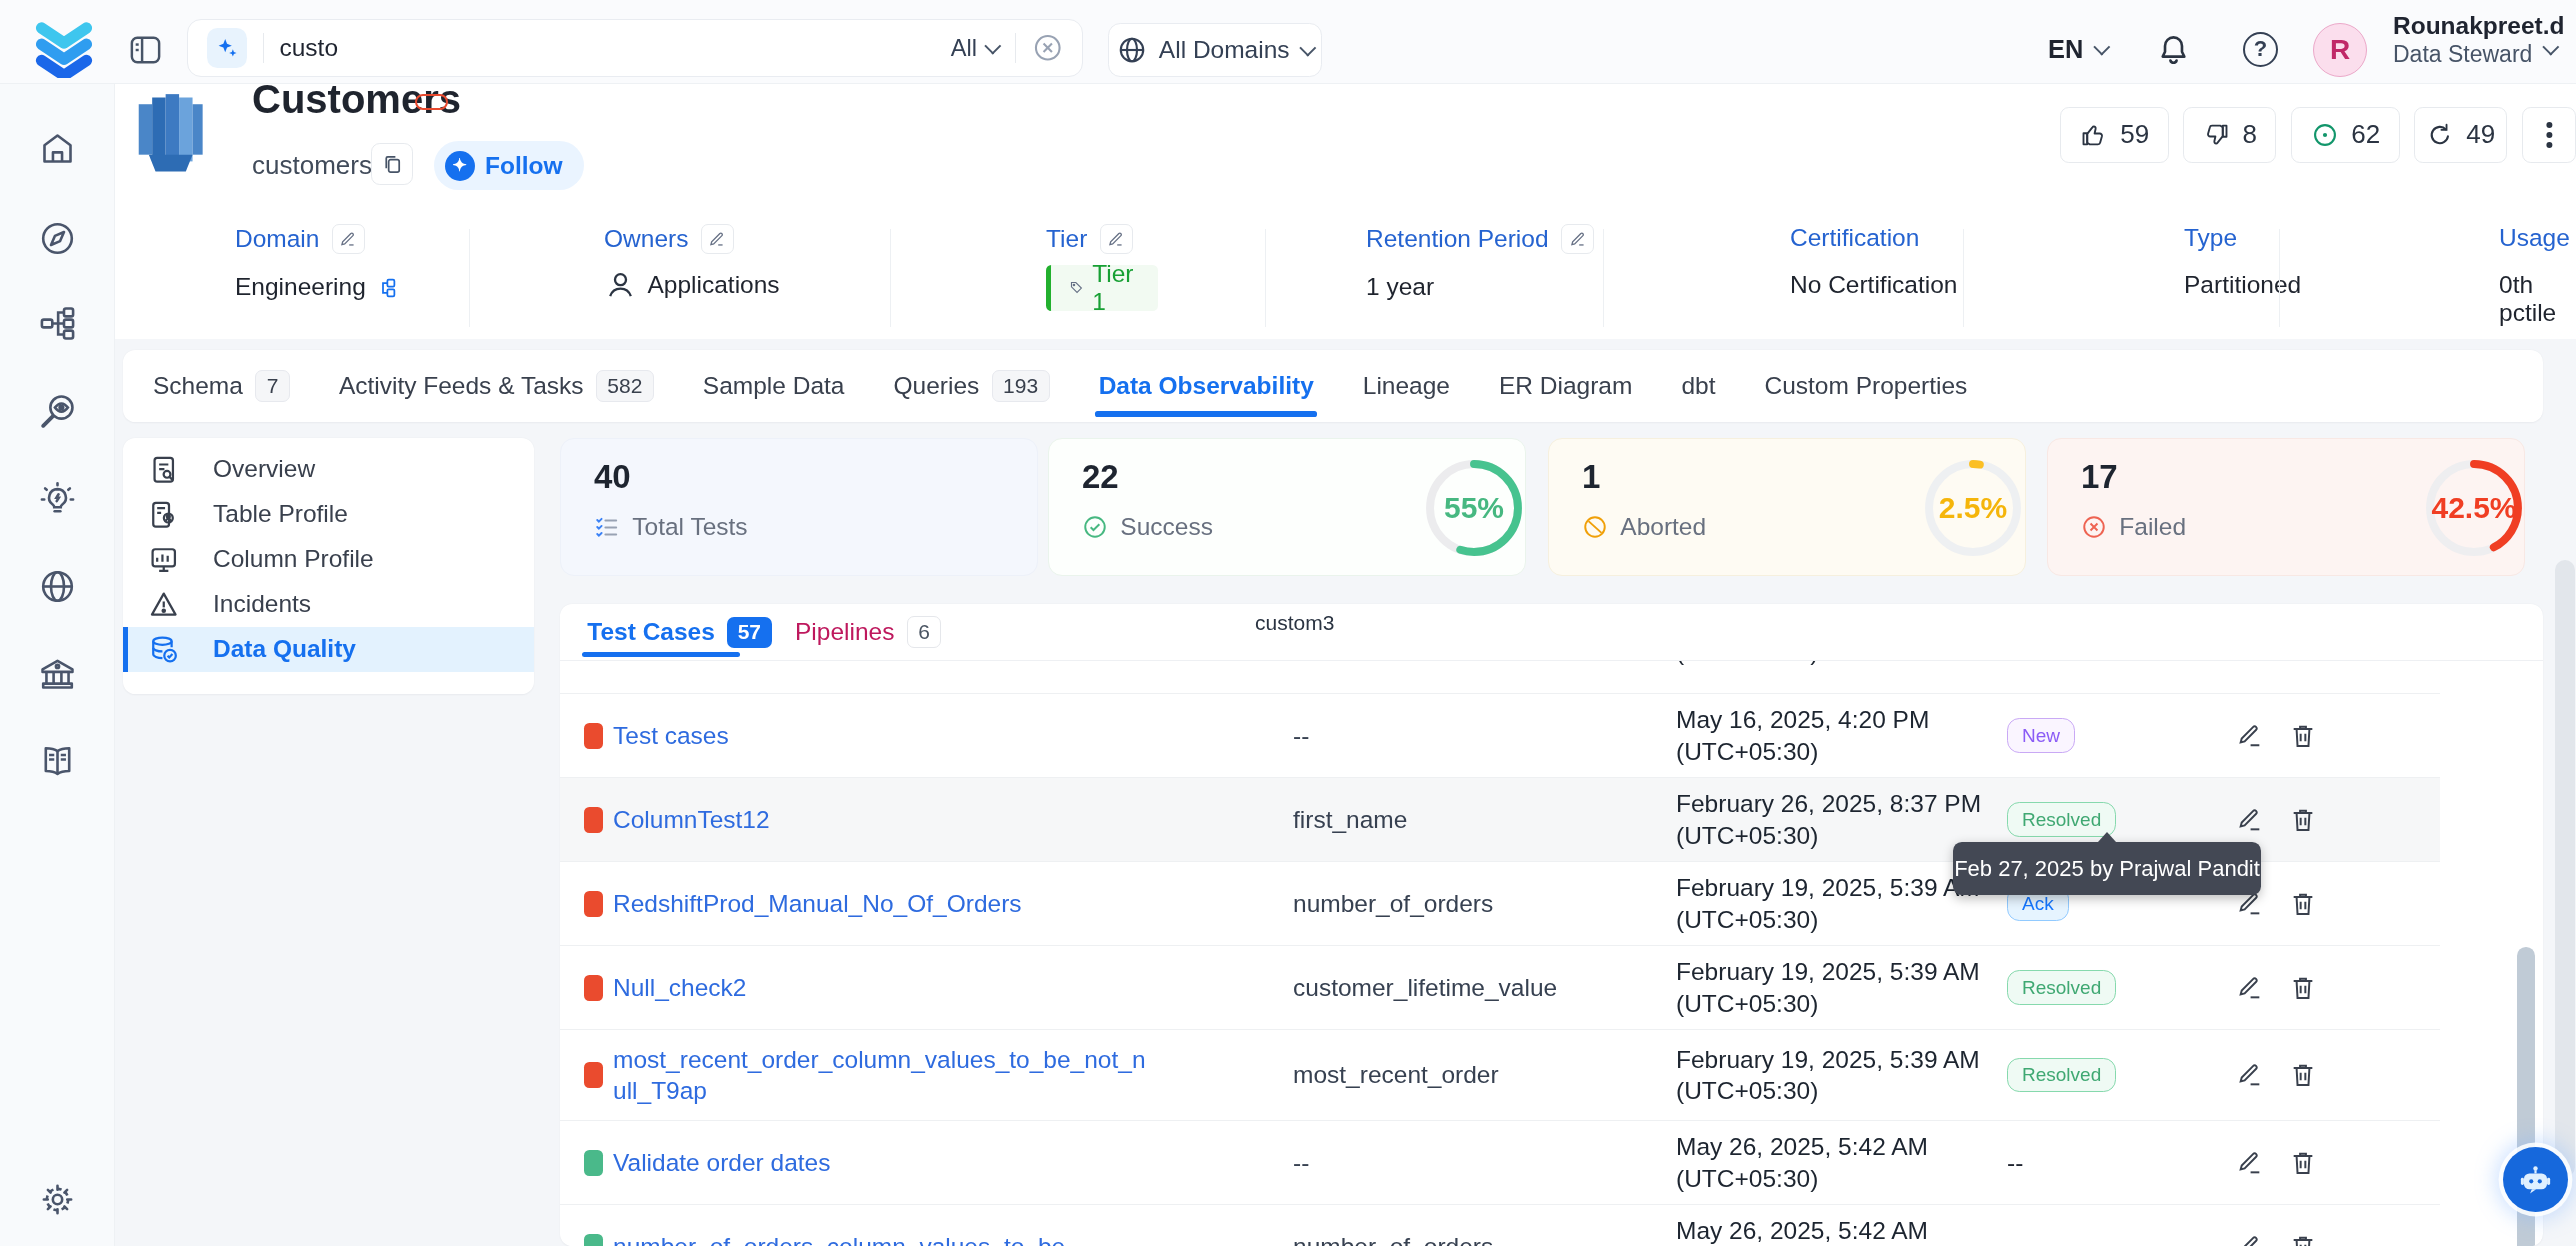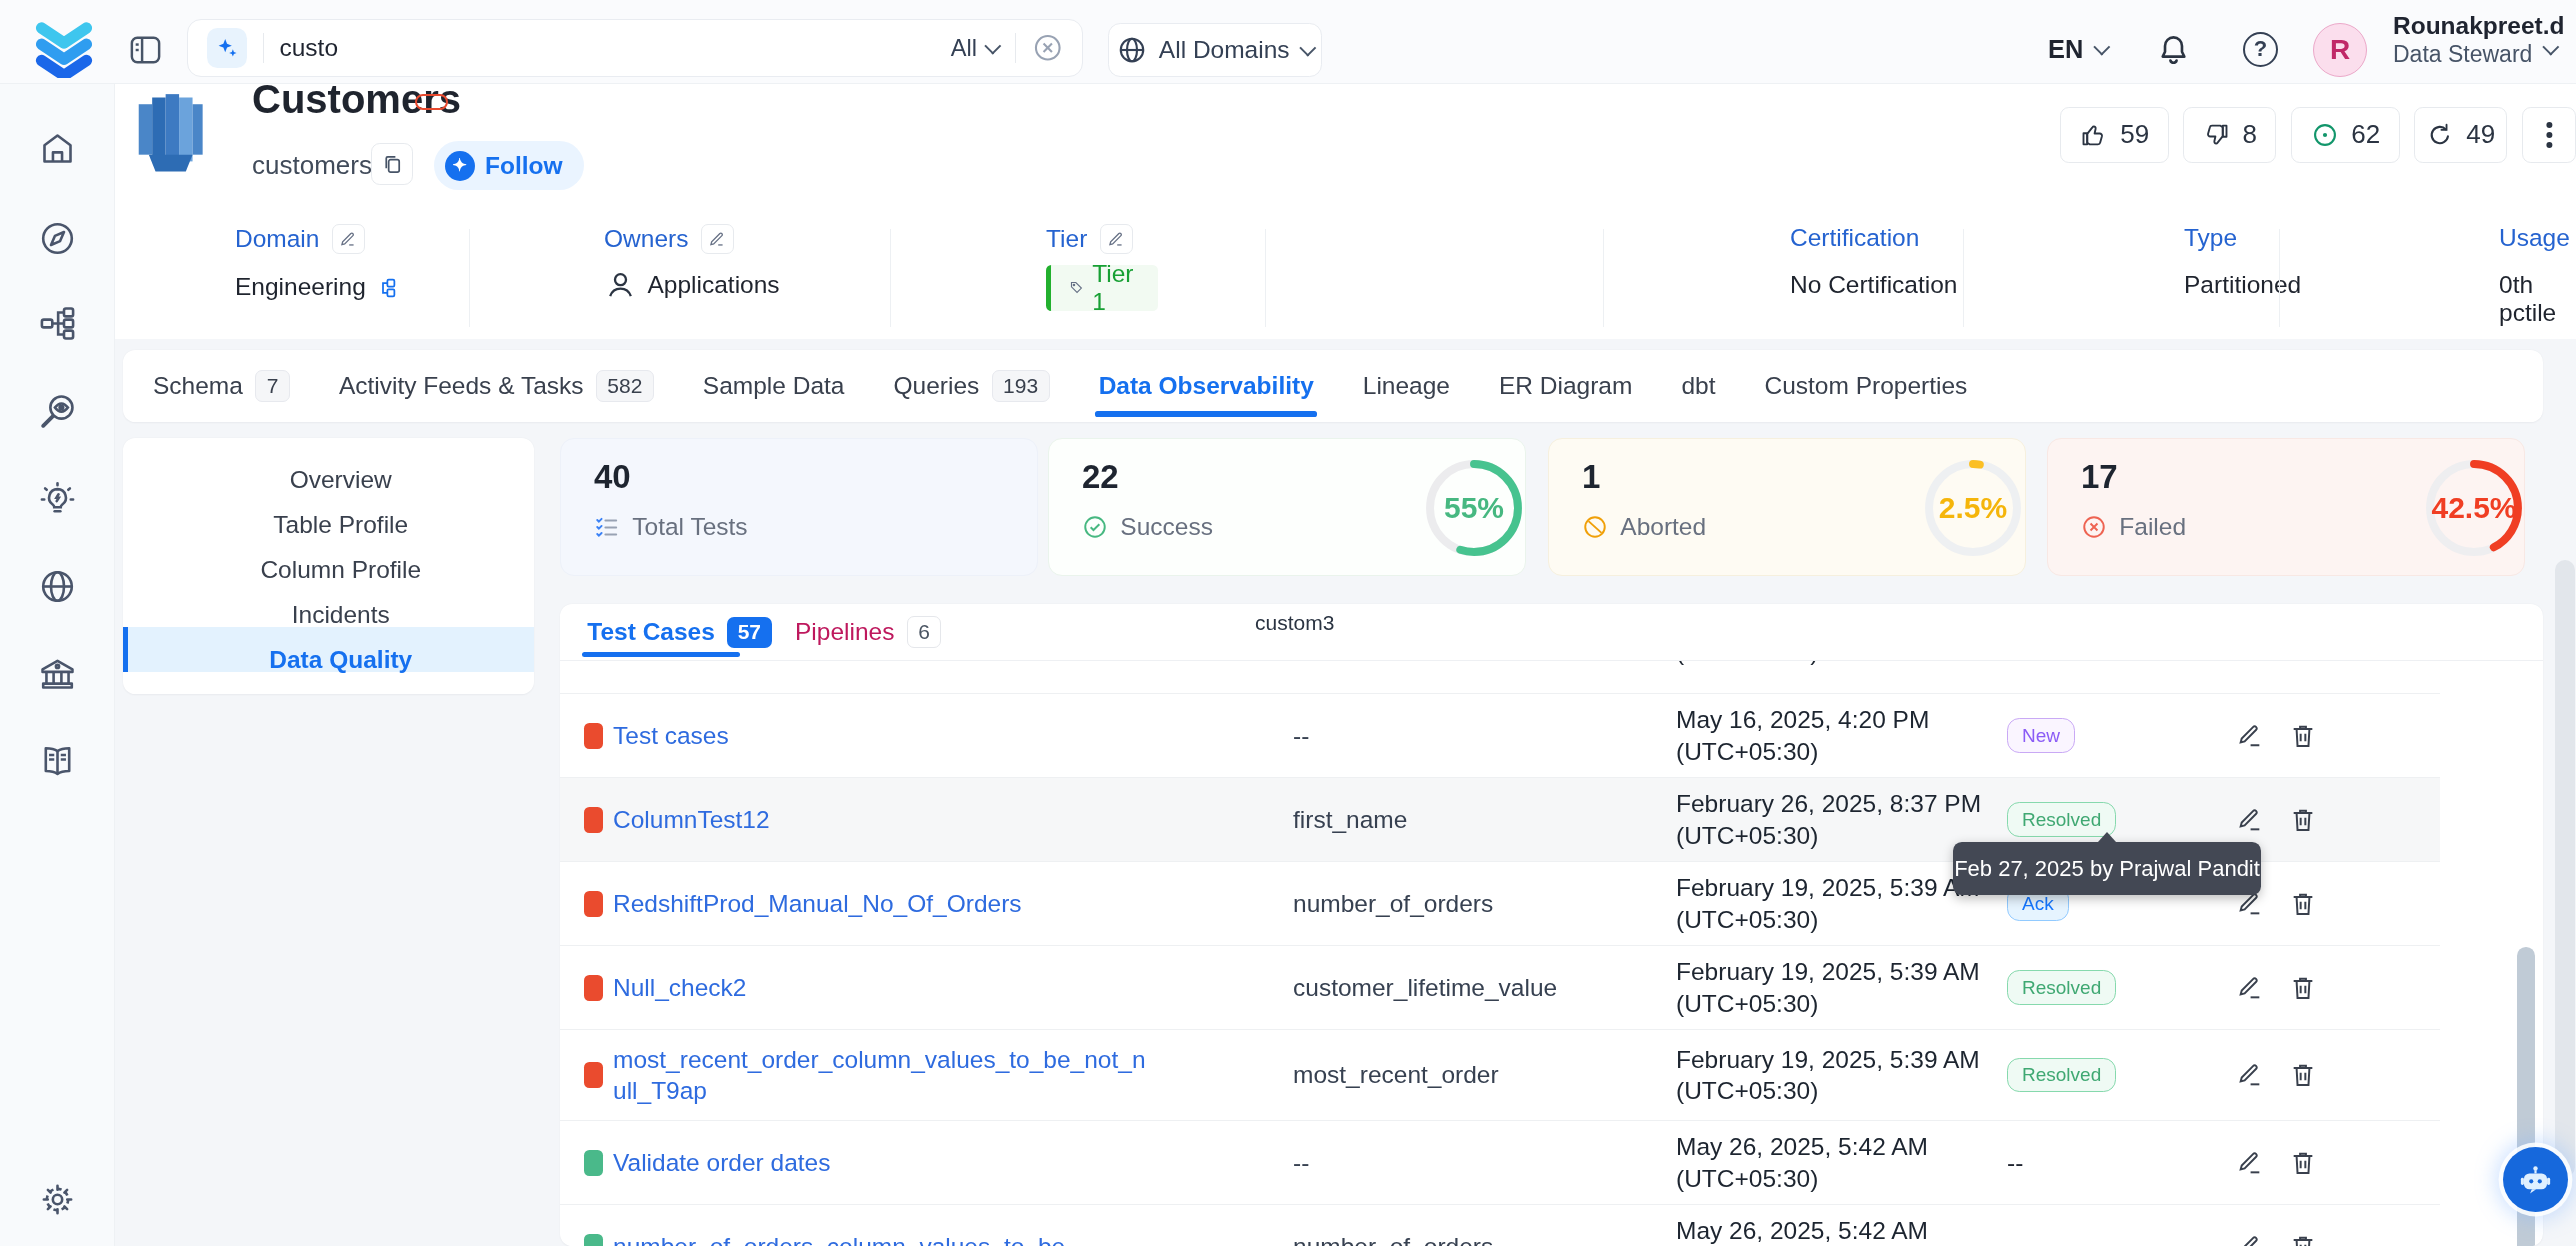--- a/index.html
+++ b/index.html
@@ -58,21 +58,21 @@
   .tabscard{left:123px;top:350px;width:2420px;height:72px;background:#fff;border-radius:12.3px;
             box-shadow:0 0.9px 1.8px rgba(16,24,40,.05);display:flex;align-items:center;padding:0 30px;gap:49px;box-sizing:border-box;}
   .mtab{font-size:24.5px;color:#39404d;display:flex;align-items:center;gap:12.3px;position:relative;height:100%;}
   .mtab.active{color:#1570ef;font-weight:700;}
   .mtab.active::after{content:"";position:absolute;left:-3.5px;right:-3.5px;bottom:5.3px;height:5.3px;border-radius:2.6px;background:#1570ef;}
   .cnt{background:#f5f6f8;border:0.9px solid #e7e9ee;border-radius:7px;font-size:21px;color:#39404d;padding:2.6px 10.5px;}
 
   
   .submenu{left:123px;top:438px;width:411px;height:256px;background:#fff;border-radius:12.3px;box-shadow:0 0.9px 1.8px rgba(16,24,40,.05);
            padding-top:8.8px;box-sizing:border-box;}
-  .sm-item{height:45px;display:flex;align-items:center;gap:19px;padding-left:24.5px;font-size:24.5px;color:#39404d;position:relative;flex-direction:column;}
+  .sm-item{height:45px;display:flex;align-items:center;gap:34px;padding-left:24.5px;font-size:24.5px;color:#39404d;position:relative;}
   .sm-item .smic{width:31.5px;height:31.5px;color:#39404d;}
   .sm-item.active{background:#e3f2fe;color:#1570ef;font-weight:700;}
   .sm-item.active::before{content:"";position:absolute;left:0;top:0;bottom:0;width:5.3px;background:#1570ef;}
   .sm-item.active .smic{color:#1570ef;}
 
   
   .scard{position:absolute;top:438px;width:478px;height:138px;border-radius:14px;box-sizing:border-box;border:0.9px solid transparent;}
   .scard .num{position:absolute;left:33px;top:19px;font-size:33px;font-weight:700;color:#1e2530;}
   .scard .lbl{position:absolute;left:33px;top:74px;display:flex;align-items:center;gap:12.3px;font-size:24.5px;color:#68707f;}
   .donut{position:absolute;top:18.4px;width:102px;height:102px;}
@@ -381,20 +381,34 @@
           </span>
       </div>
       <div class="tier-chip" style="margin-top:10.5px;width:112px;">
         <svg width="19" height="19" viewBox="0 0 24 24" fill="none" stroke="#667085" stroke-width="1.8">
             <path d="M4 11V4h7l9 9-7 7z"></path>
             <circle cx="8" cy="8" r="1.2" fill="#667085"></circle>
           </svg>
         <span>Tier 1</span>
       </div>
     </div>
+    <div class="abs" style="left:1252px;top:141px;">
+      <div class="ilabel">
+          <span>Retention Period</span>
+        <span class="pencil-btn">
+            <svg class="act-ic" style="width:17.5px;height:17.5px;color:#667085;" viewBox="0 0 24 24" fill="none" stroke="currentColor" stroke-width="1.8">
+              <path d="M4 20l1-3.8L16.3 4.9a1.8 1.8 0 0 1 2.6 0l.2.2a1.8 1.8 0 0 1 0 2.6L7.8 19z"></path>
+              <path d="M14 20.5h6"></path>
+            </svg>
+          </span>
+      </div>
+      <div class="ivalue" style="margin-top:19px;">
+          <span>1 year</span>
+        </div>
+    </div>
     <div class="abs" style="left:1676px;top:141px;">
       <div class="ilabel">
           <span>Certification</span>
         </div>
       <div class="ivalue" style="margin-top:19px;">
           <span>No Certification</span>
         </div>
     </div>
     <div class="abs" style="left:2070px;top:141px;">
       <div class="ilabel">

